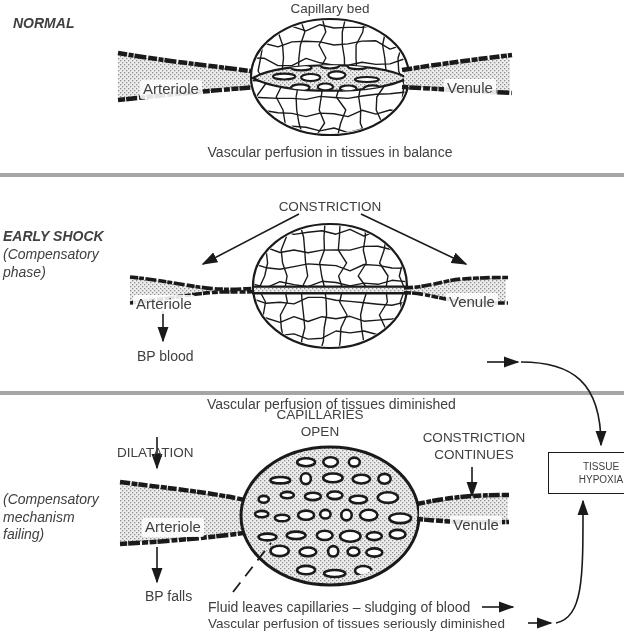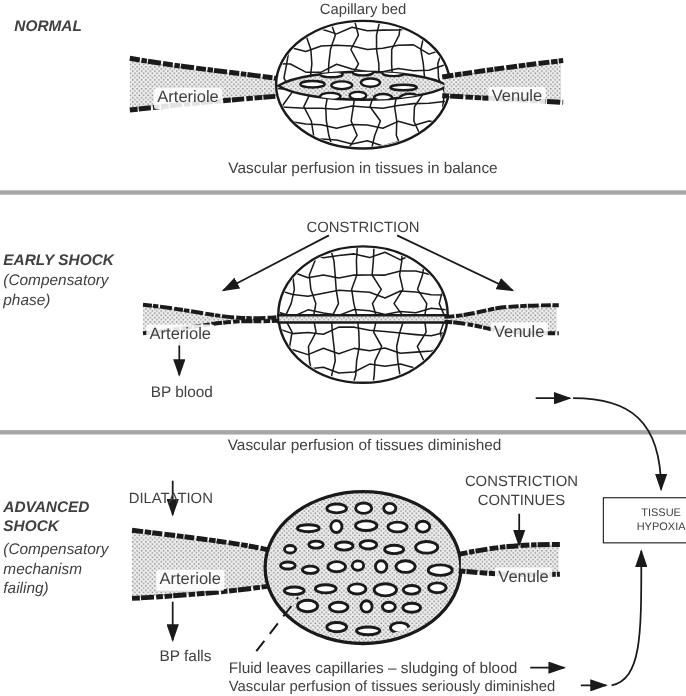--- a/index.html
+++ b/index.html
@@ -209,24 +209,24 @@
   <div class="lbl ctr fs14" style="left:330px;top:144px;">Vascular perfusion in tissues in balance</div>
   <div class="lbl ital fs14 multi" style="left:3px;top:246px;">(Compensatory
 phase)</div>
   <div class="lbl ctr fs135" style="left:330px;top:199px;">CONSTRICTION</div>
   <div class="lbl fs15 vessel-tag" style="left:133px;top:281px;">Arteriole</div>
   <div class="lbl fs15 vessel-tag" style="left:446px;top:279px;">Venule</div>
   <div class="lbl fs14" style="left:137px;top:348px;">BP blood</div>
   <div class="lbl fs14" style="left:207px;top:354px;margin-top:42px;">Vascular perfusion of tissues diminished</div>
 
   <div class="lbl fs135" style="left:117px;top:413px;margin-top:32px;">DILATATION</div>
+  <div class="lbl ctr fs135 multi" style="left:320px;top:407px;">CAPILLARIES
+OPEN</div>
   <div class="lbl ctr fs135 multi" style="left:474px;top:430px;">CONSTRICTION
 CONTINUES</div>
-  <div class="lbl ital bold fs14 multi" style="left:3px;top:452px;">ADVANCED
-SHOCK</div>
   <div class="lbl ital fs14 multi" style="left:3px;top:491px;">(Compensatory
 mechanism
 failing)</div>
   <div class="lbl fs15 vessel-tag" style="left:142px;top:504px;">Arteriole</div>
   <div class="lbl fs15 vessel-tag" style="left:450px;top:502px;">Venule</div>
   <div class="lbl fs14" style="left:145px;top:588px;">BP falls</div>
   <div class="lbl" style="left:208px;top:616px;font-size:13.5px;">Vascular perfusion of tissues seriously diminished</div>
   <div class="lbl fs14" style="left:208px;top:599px;">Fluid leaves capillaries – sludging of blood</div>
 
   <div id="hypoxia-box">TISSUE

